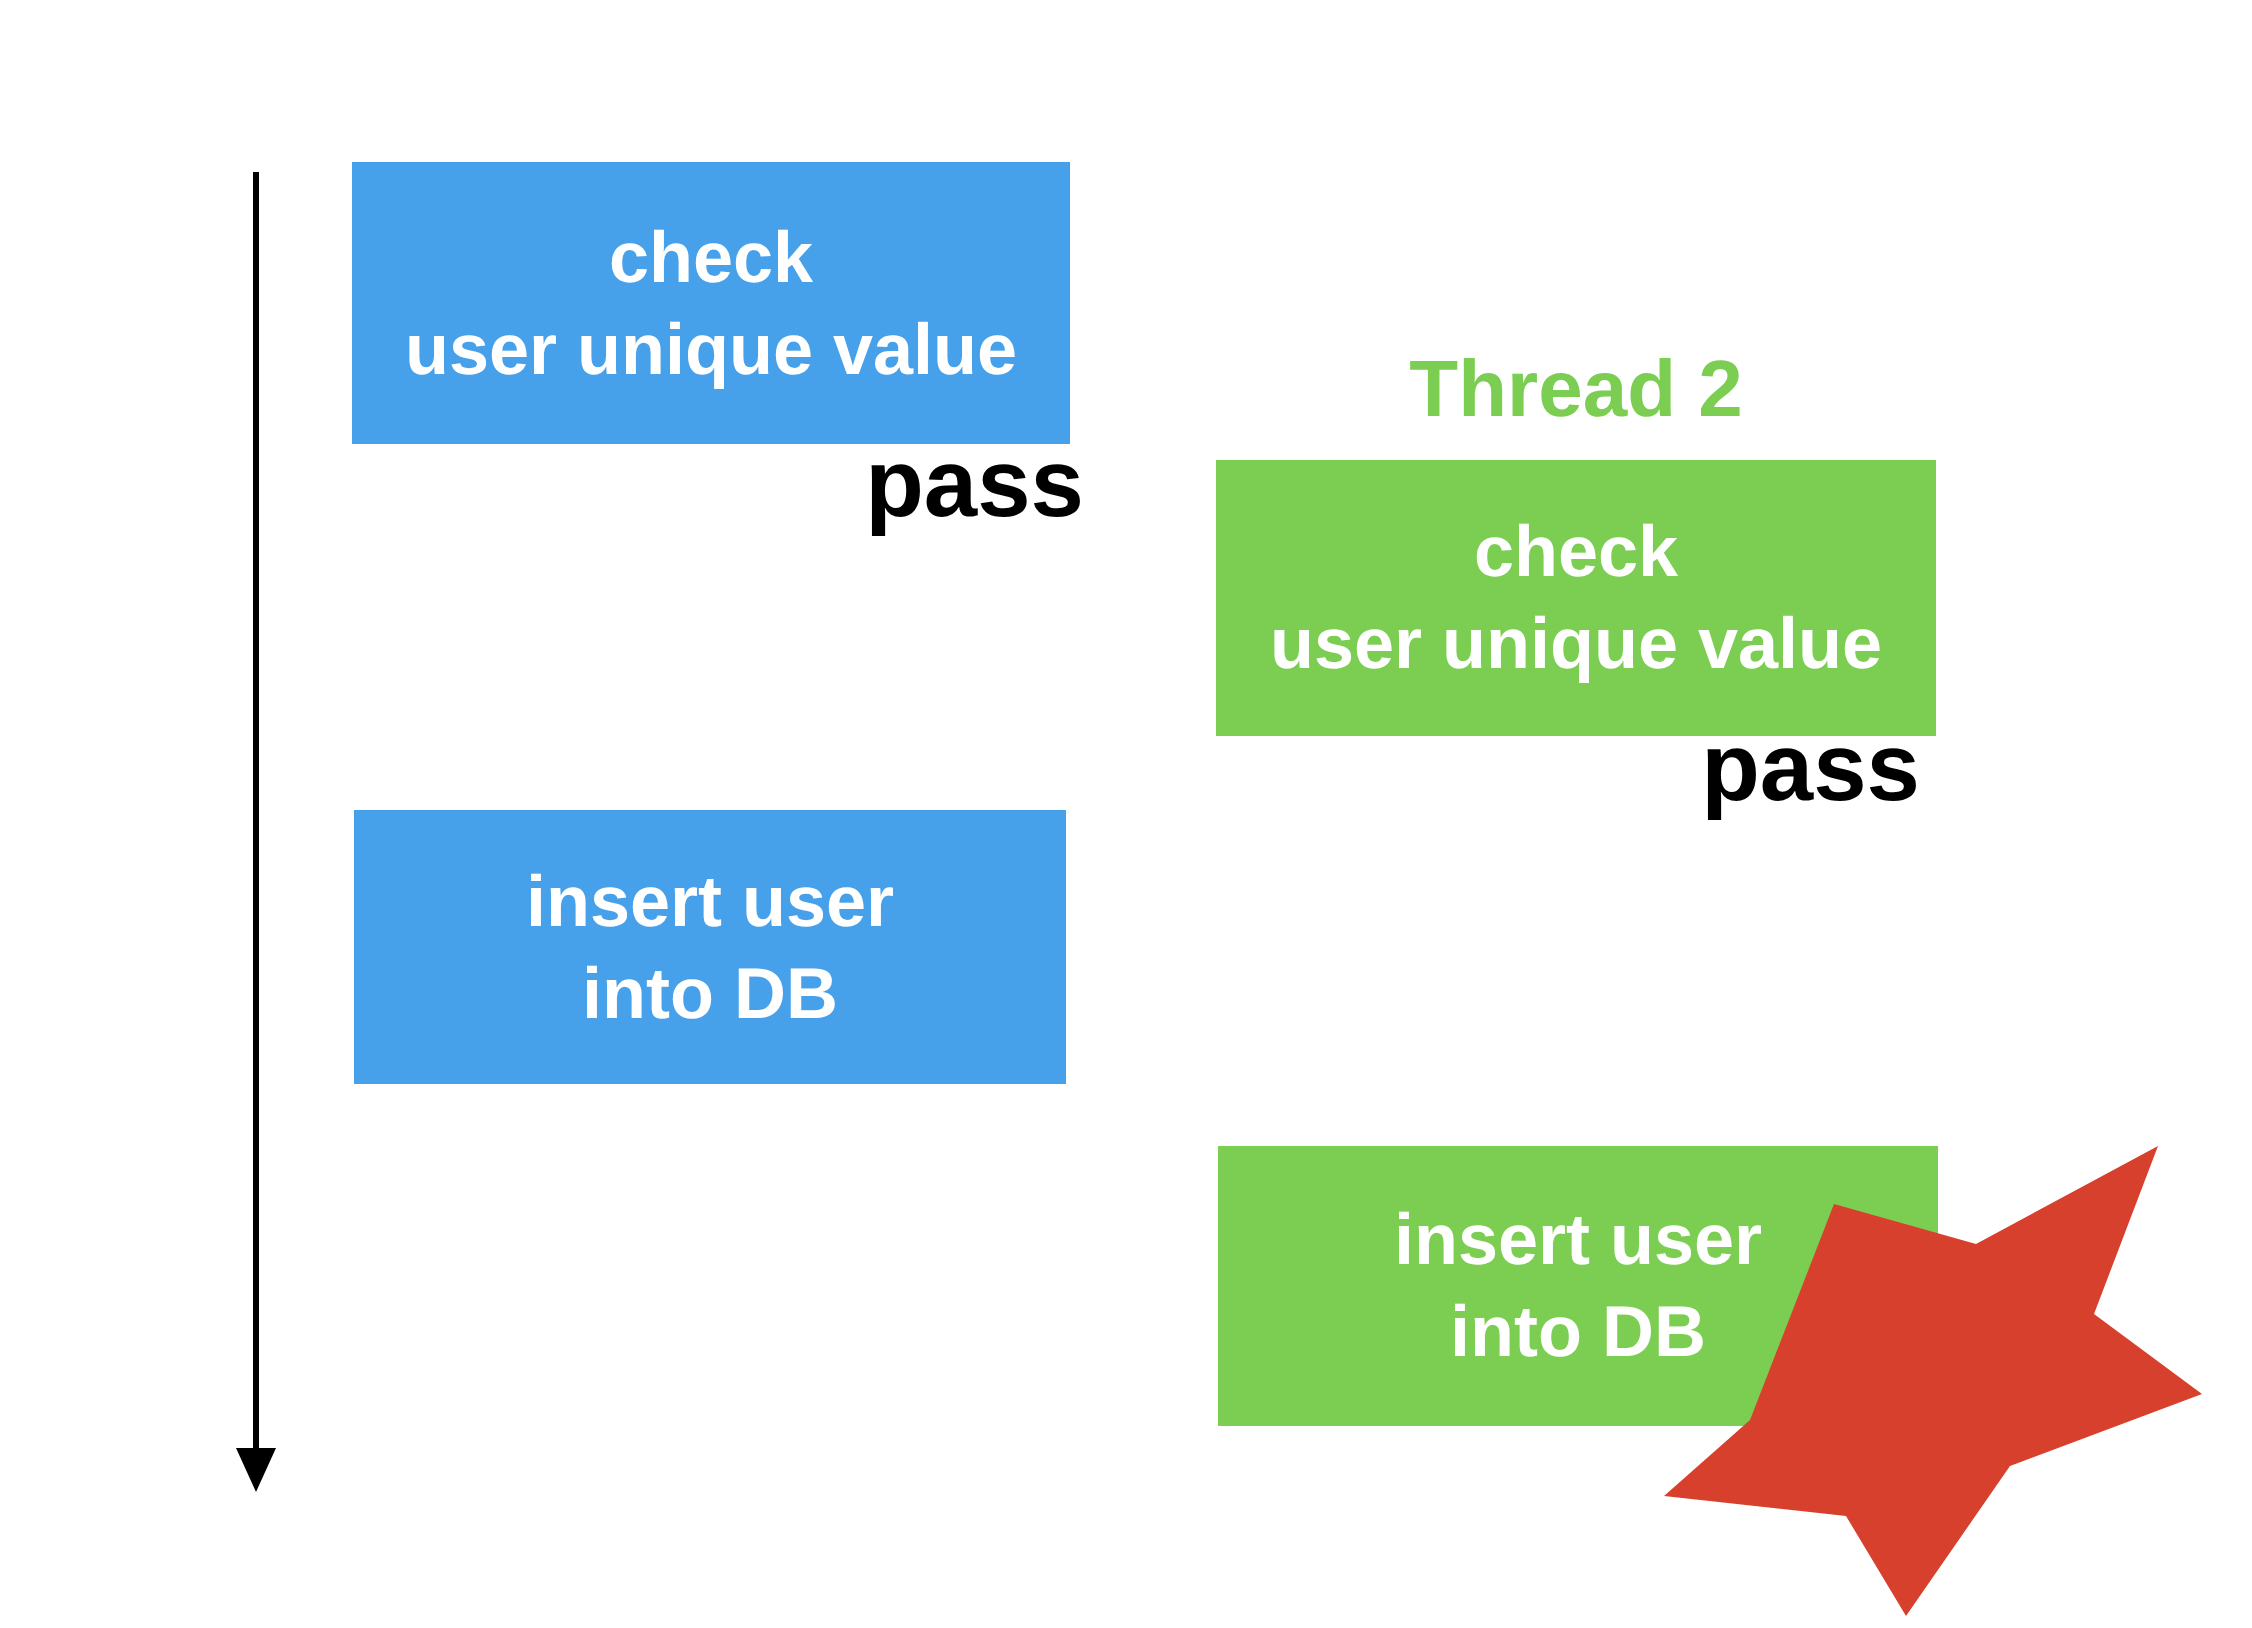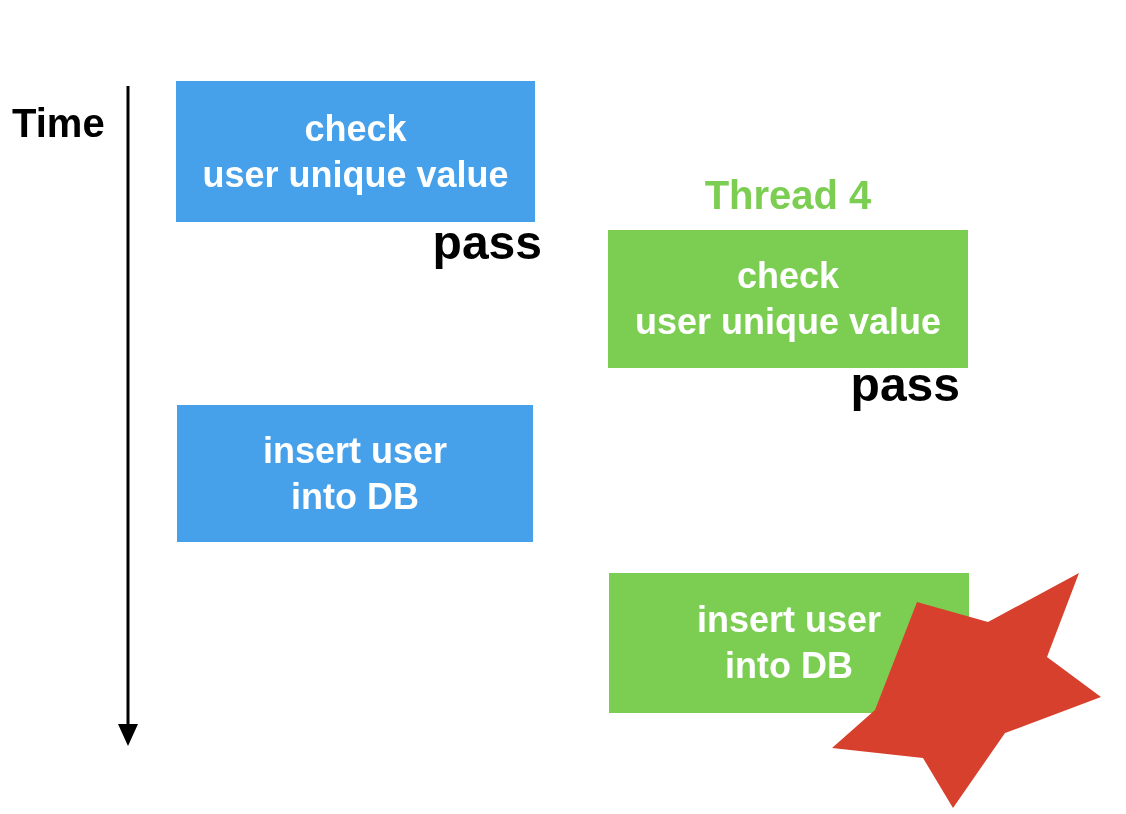--- a/index.html
+++ b/index.html
@@ -74,37 +74,36 @@
     color: var(--box-text);
     white-space: nowrap;
   }
 </style>
 </head>
 <body>
 
 <div id="canvas" style="--t1-box: #47A0EA; --t1-title: #2E74B5; --t2-box: #7CCE53; --star-red: #D7402D; --box-text: #FFFFFF; --label-text: #000000; --time-axis: #000000;">
 
 
-  <div class="abs" id="time-label">Time</div>
 
   <svg class="abs" id="overlay-svg" viewBox="0 0 1126 814" xmlns="http://www.w3.org/2000/svg">
     <g>
       <line x1="128" y1="86" x2="128" y2="727" stroke="var(--time-axis)" stroke-width="3"></line>
       <polygon points="118,724 138,724 128,746" fill="var(--time-axis)"></polygon>
     </g>
   </svg>
 
   <div class="abs step-box" id="t1-check">
     <span>check</span>
     <span>user unique value</span>
   </div>
 
   <div class="abs pass-label" id="t1-pass">pass</div>
 
-  <div class="abs thread-title" id="thread2-title">Thread 4</div>
+  <div class="abs thread-title" id="thread2-title">Thread 2</div>
 
   <div class="abs step-box" id="t2-check">
     <span>check</span>
     <span>user unique value</span>
   </div>
 
   <div class="abs pass-label" id="t2-pass">pass</div>
 
   <div class="abs step-box" id="t1-insert">
     <span>insert user</span>

